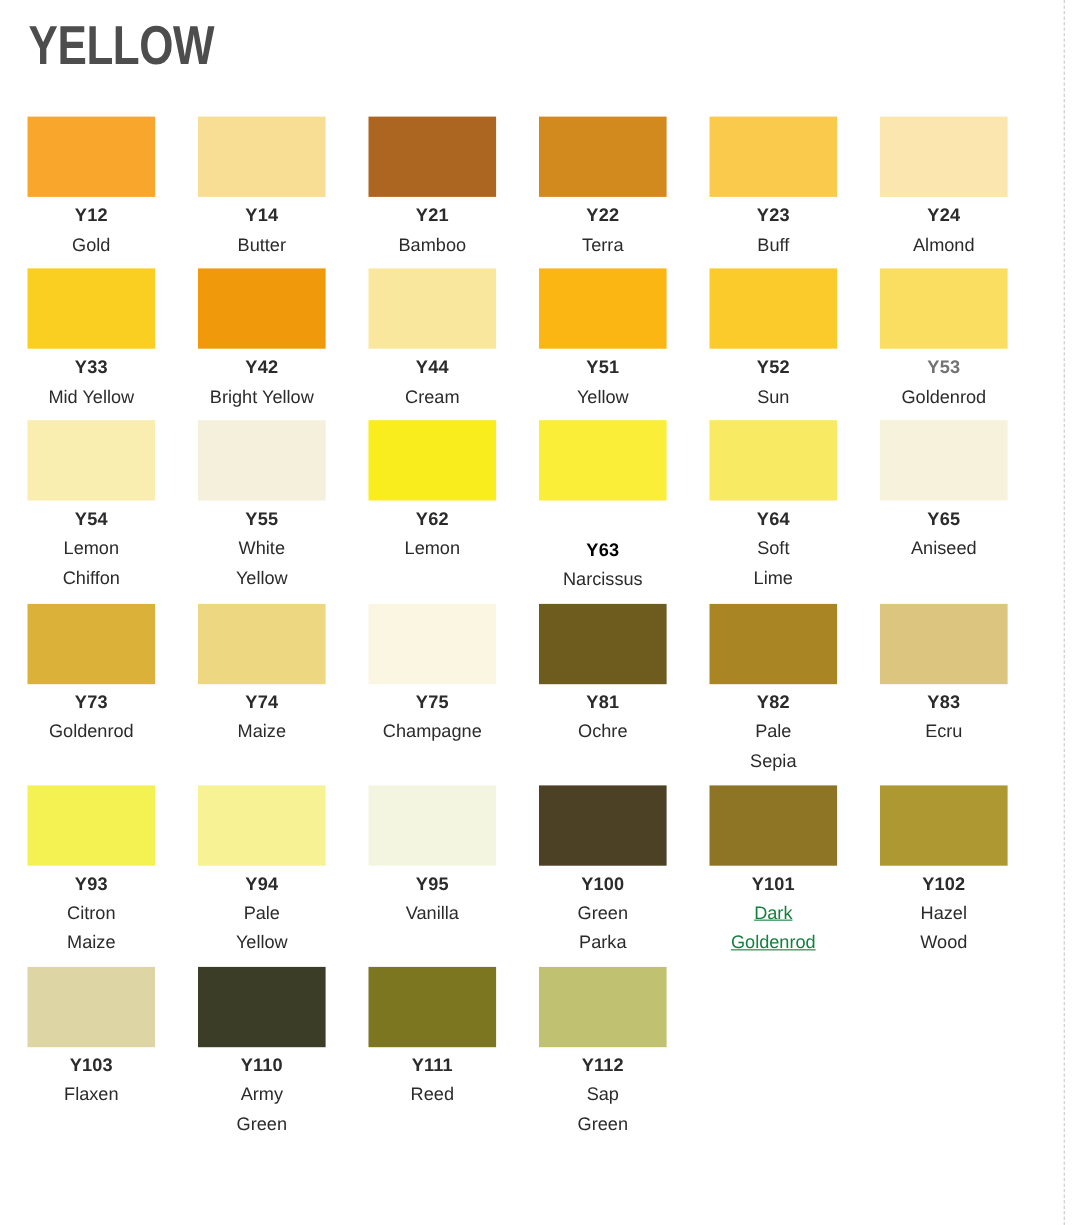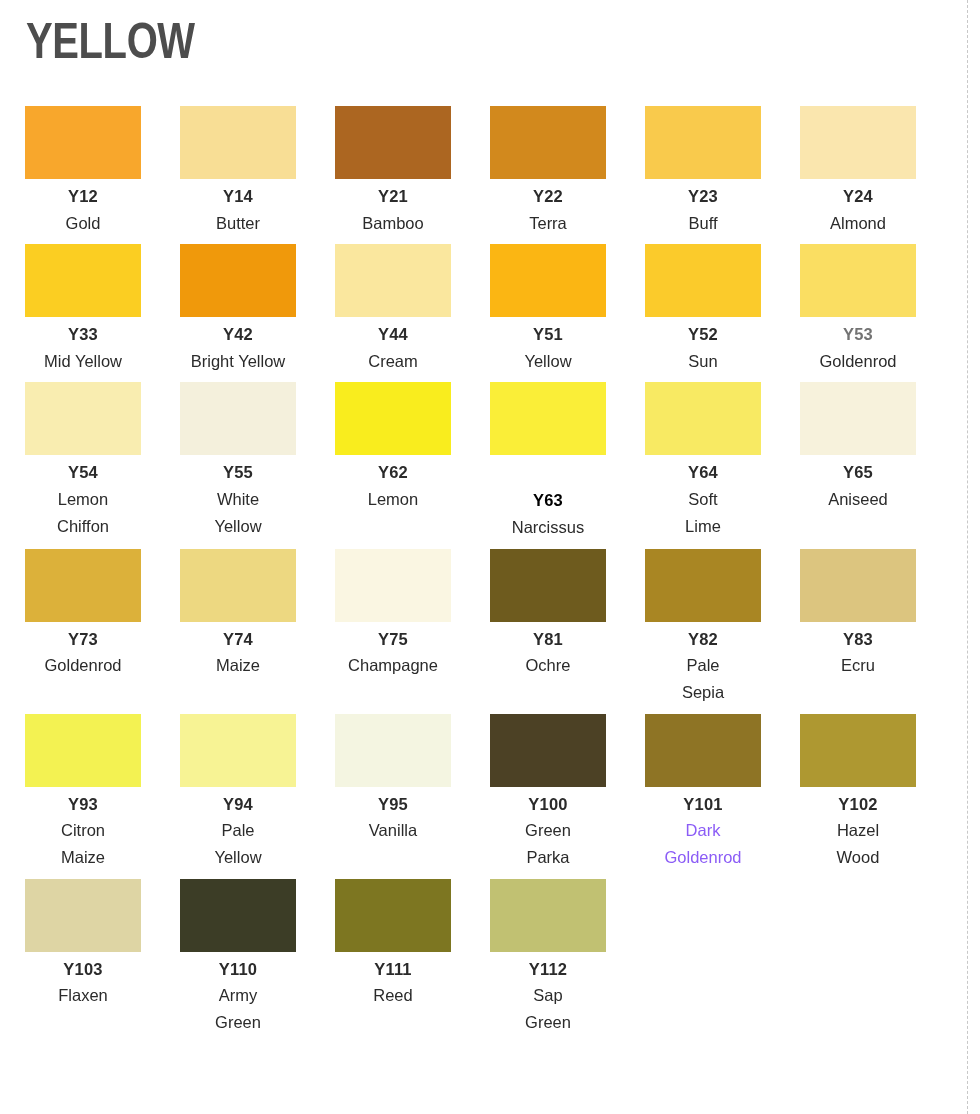--- a/index.html
+++ b/index.html
@@ -243,21 +243,21 @@
       </div>
       <div class="swatch-cell">
         <span class="swatch-chip" style="background: rgb(76, 65, 37);"></span>
         <div class="swatch-code" style="color: rgb(43, 43, 43);">Y100</div>
         <div class="swatch-name" style="color: rgb(43, 43, 43);">Green
 Parka</div>
       </div>
       <div class="swatch-cell">
         <span class="swatch-chip" style="background: rgb(142, 116, 37);"></span>
         <div class="swatch-code" style="color: rgb(43, 43, 43);">Y101</div>
-        <div class="swatch-name" style="color: #8b5cf6;">Dark
+        <div class="swatch-name" style="color: #15803d; text-decoration: underline;">Dark
 Goldenrod</div>
       </div>
       <div class="swatch-cell">
         <span class="swatch-chip" style="background: rgb(174, 152, 49);"></span>
         <div class="swatch-code" style="color: rgb(43, 43, 43);">Y102</div>
         <div class="swatch-name" style="color: rgb(43, 43, 43);">Hazel
 Wood</div>
       </div>
       <div class="swatch-cell">
         <span class="swatch-chip" style="background: rgb(222, 213, 164);"></span>

